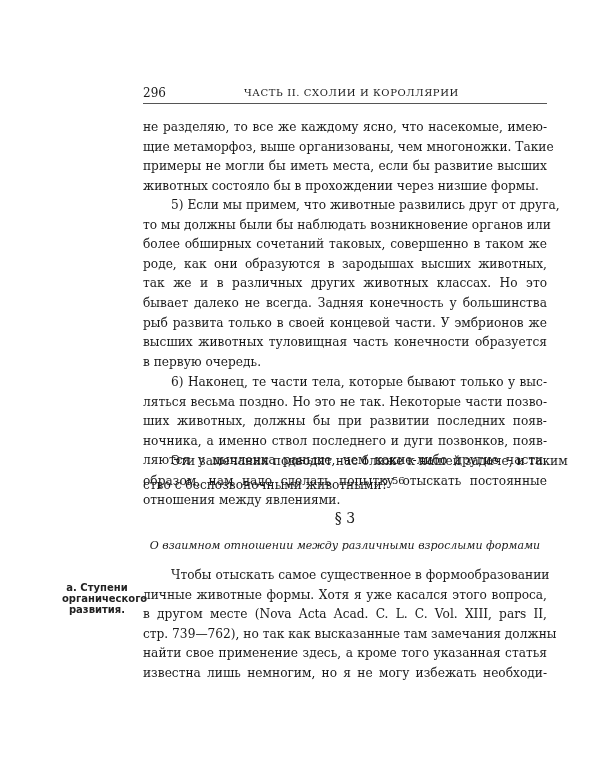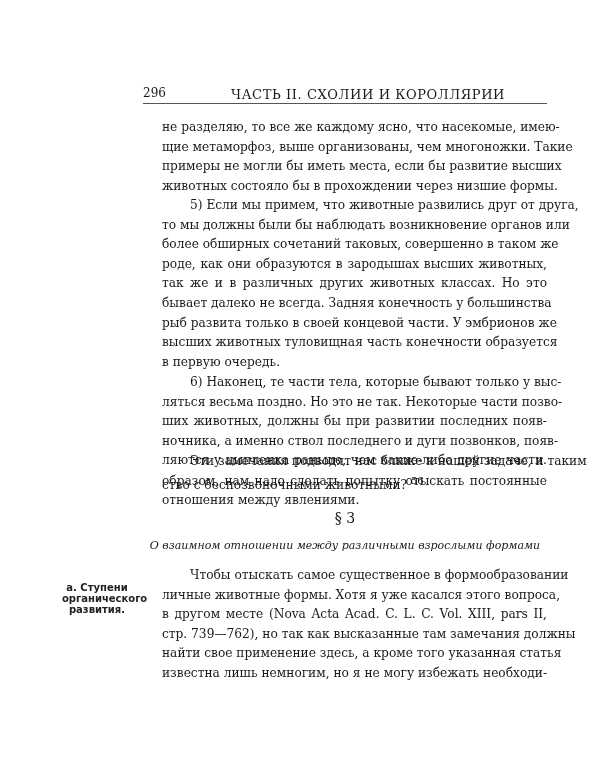--- a/index.html
+++ b/index.html
@@ -1,24 +1,24 @@
 <!DOCTYPE html>
 <html><head>
 <meta charset="utf-8">
 <style>
   html, body { margin: 0; padding: 0; background: #ffffff; }
   body { width: 600px; height: 780px; position: relative; overflow: hidden;
          font-family: "DejaVu Serif", "Liberation Serif", serif; color: #1a1a1a; }
   .page { position: absolute; left: 0; top: 0; width: 600px; height: 780px; }
   .running-head { position: absolute; left: 143px; top: 86px; width: 404px; height: 16px; }
   .page-number { position: absolute; left: 0; top: 0; font-size: 12px; }
-  .running-title { position: absolute; left: 88px; top: 1px; font-size: 13px; letter-spacing: 0.6px; font-variant: small-caps; }
+  .running-title { position: absolute; left: 101px; top: 1px; font-size: 10px; letter-spacing: 0.6px; font-variant: small-caps; }
   .head-rule { position: absolute; left: 143px; top: 103px; width: 404px; height: 0; border-top: 1px solid #555; }
   .body-text { position: absolute; left: 143px; width: 404px; font-size: 12.2px; line-height: 19.6px; text-align: justify; }
-  .line { display: block; white-space: nowrap; text-align: justify; text-align-last: justify; height: 19.6px; margin-left: 19px; }
+  .line { display: block; white-space: nowrap; text-align: justify; text-align-last: justify; height: 19.6px; }
   .line.last { text-align-last: left; }
   .indent { padding-left: 28px; }
   sup { font-size: 10px; vertical-align: 5px; }
   .section-sign { position: absolute; left: 143px; width: 404px; top: 510px; text-align: center; font-size: 14px; }
   .section-title { position: absolute; left: 143px; width: 404px; top: 539px; font-style: italic; font-size: 11px; text-align: center; white-space: nowrap; }
   .marginal-note { position: absolute; left: 62px; top: 573px; width: 70px; text-align: center; font-family: "DejaVu Sans", "Liberation Sans", sans-serif; font-size: 10px; line-height: 11px; font-weight: bold; color: #222; margin-top: 9px; }
 </style>
 </head>
 <body>
 

